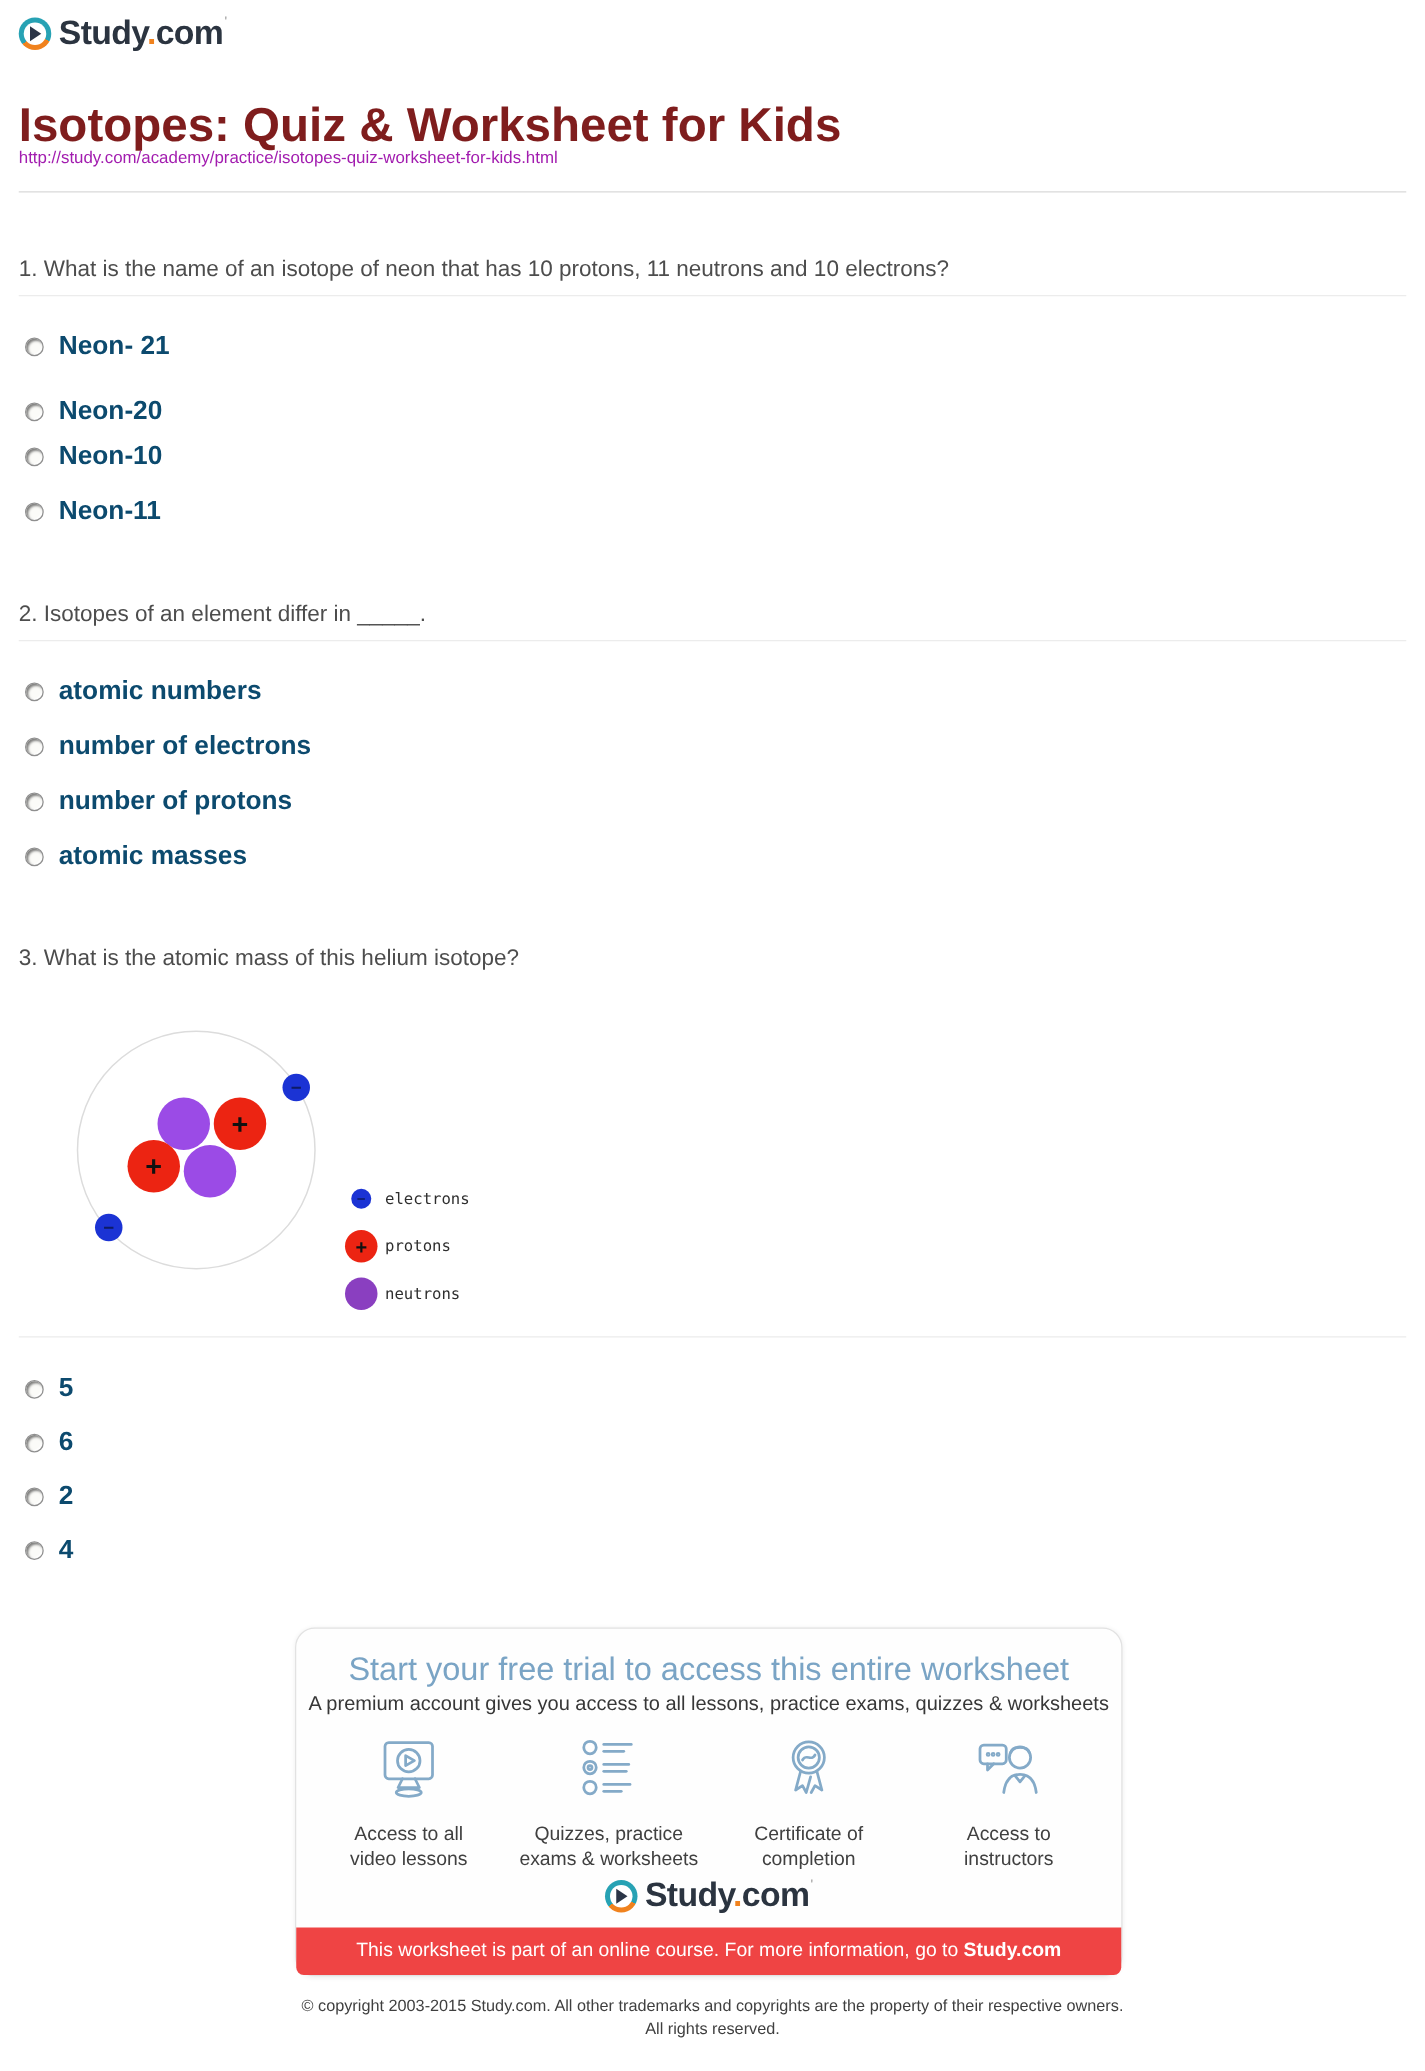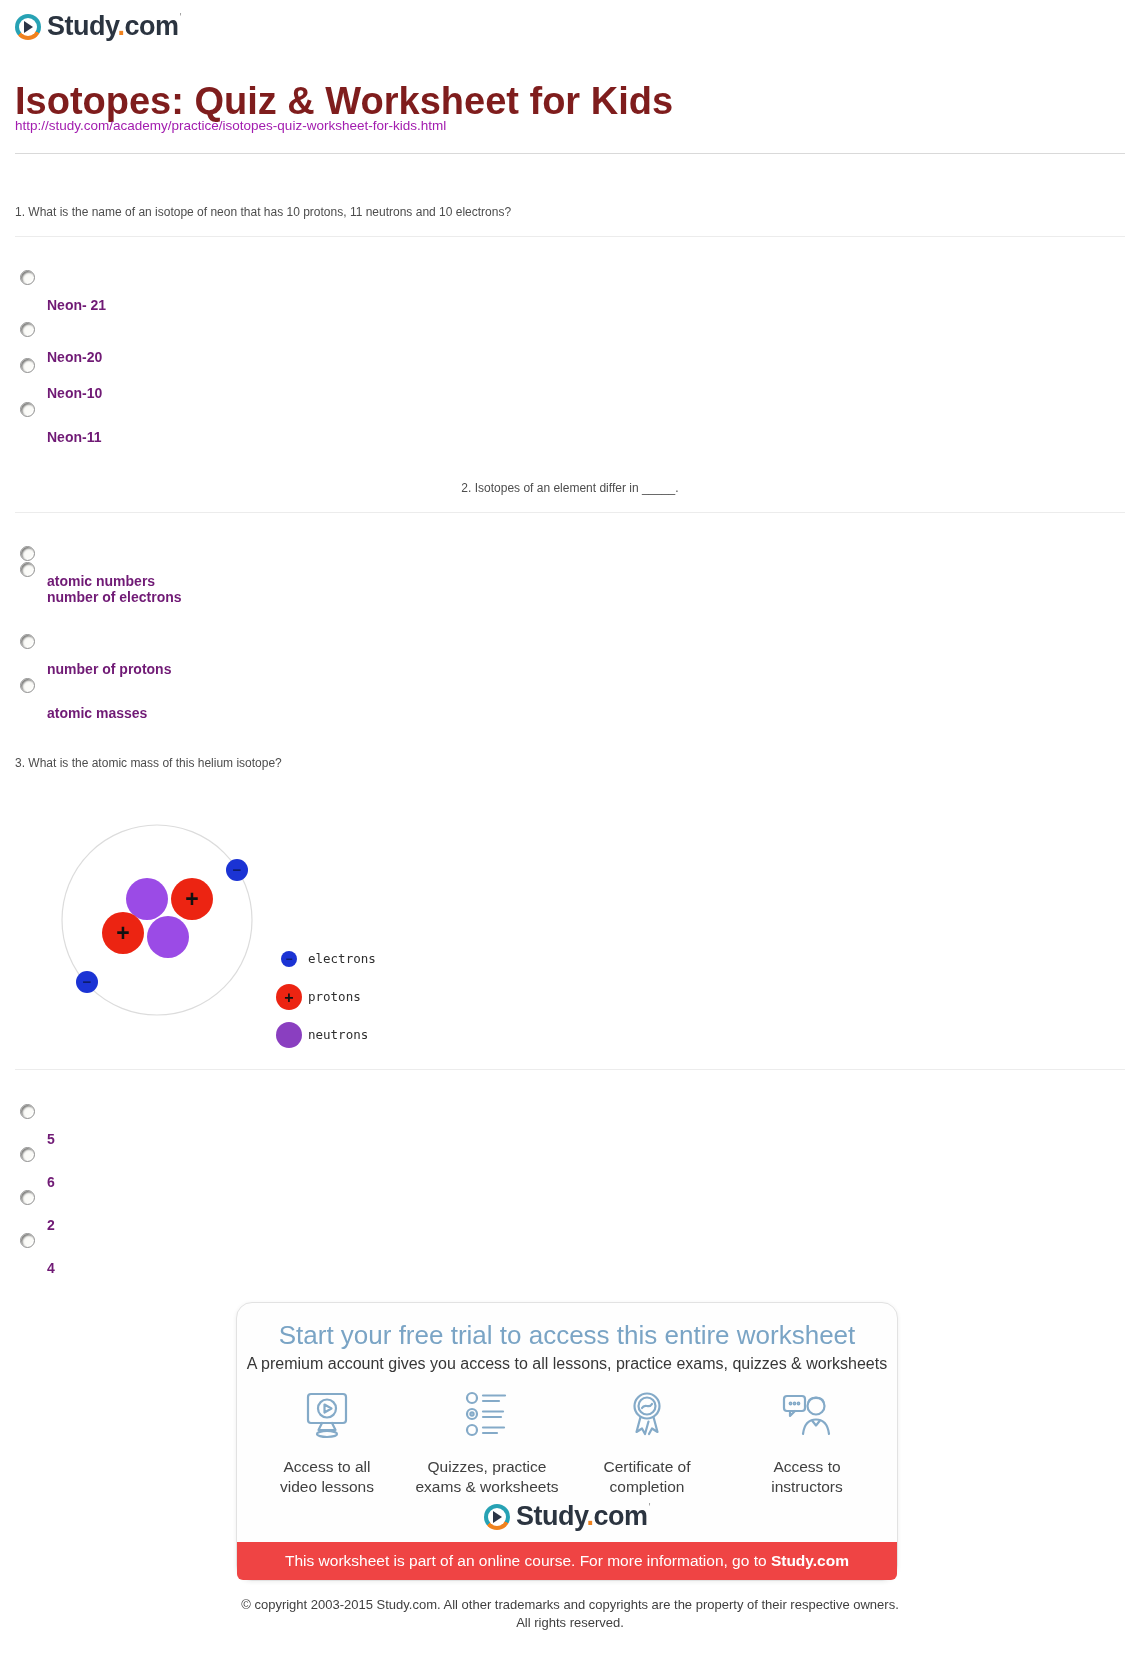--- a/index.html
+++ b/index.html
@@ -17,27 +17,27 @@
   .logo-text .dot{color:#f0821e;}
   .logo-text .tm{font-size:11px;color:#9a9a9a;vertical-align:14px;font-weight:normal;margin-left:1px;}
 
   
   .page-title{position:absolute;left:15px;top:80px;font-size:38px;font-weight:bold;color:#7f1d1d;}
   .page-url{position:absolute;left:15px;top:118px;font-size:13.5px;color:#a21caf;}
   .hr{position:absolute;left:15px;right:15px;height:0;border-top:1px solid #d9d9d9;}
   .hr.light{border-top:1px solid #ececec;}
 
   
-  .q-heading{position:absolute;left:15px;right:15px;font-size:12px;color:#4d4d4d;}
+  .q-heading{position:absolute;left:15px;right:15px;font-size:18px;color:#4d4d4d;}
   .opt{position:absolute;left:0;width:700px;height:26px;cursor:pointer;}
   .radio{position:absolute;left:20px;top:50%;margin-top:-7px;width:13px;height:13px;border-radius:50%;
          background:#fbfbf8;border:1px solid #8f8f8f;
          box-shadow:inset 1.5px 1.5px 2px rgba(0,0,0,.5), inset -1px -1px 1px rgba(255,255,255,.85);}
   .opt-label{position:absolute;left:47px;top:50%;transform:translateY(-50%);
-             font-size:14px;font-weight:bold;color:#701a75;white-space:nowrap;margin-top:28px;}
+             font-size:21px;font-weight:bold;color:#0c4a6e;white-space:nowrap;}
 
   
   .atom-svg{position:absolute;left:30px;top:808px;}
   .legend-label{font-family:"DejaVu Sans Mono", monospace;font-size:12.5px;fill:#2e2e2e;}
   .sym{font-weight:bold;text-anchor:middle;}
 
   
   .card{position:absolute;left:236px;top:1302px;width:662px;height:279px;background:#fefefe;
         border:1px solid #e2e2e2;border-radius:16px;box-shadow:0 1px 4px rgba(0,0,0,.07);box-sizing:border-box;}
   .card-title{position:absolute;left:0;right:0;top:17px;text-align:center;font-size:26px;color:#7aa4c5;}
@@ -82,27 +82,27 @@
   </div>
   <div class="opt" style="top:352px;">
     <span class="radio"></span>
     <span class="opt-label">Neon-10</span>
   </div>
   <div class="opt" style="top:396px;">
     <span class="radio"></span>
     <span class="opt-label">Neon-11</span>
   </div>
 
-  <div class="q-heading" style="top:481px;text-align:center;">2. Isotopes of an element differ in _____.</div>
+  <div class="q-heading" style="top:481px;">2. Isotopes of an element differ in _____.</div>
   <div class="hr light" style="top:512px;"></div>
   <div class="opt" style="top:540px;">
     <span class="radio"></span>
     <span class="opt-label">atomic numbers</span>
   </div>
-  <div class="opt" style="top:556px;">
+  <div class="opt" style="top:584px;">
     <span class="radio"></span>
     <span class="opt-label">number of electrons</span>
   </div>
   <div class="opt" style="top:628px;">
     <span class="radio"></span>
     <span class="opt-label">number of protons</span>
   </div>
   <div class="opt" style="top:672px;">
     <span class="radio"></span>
     <span class="opt-label">atomic masses</span>

